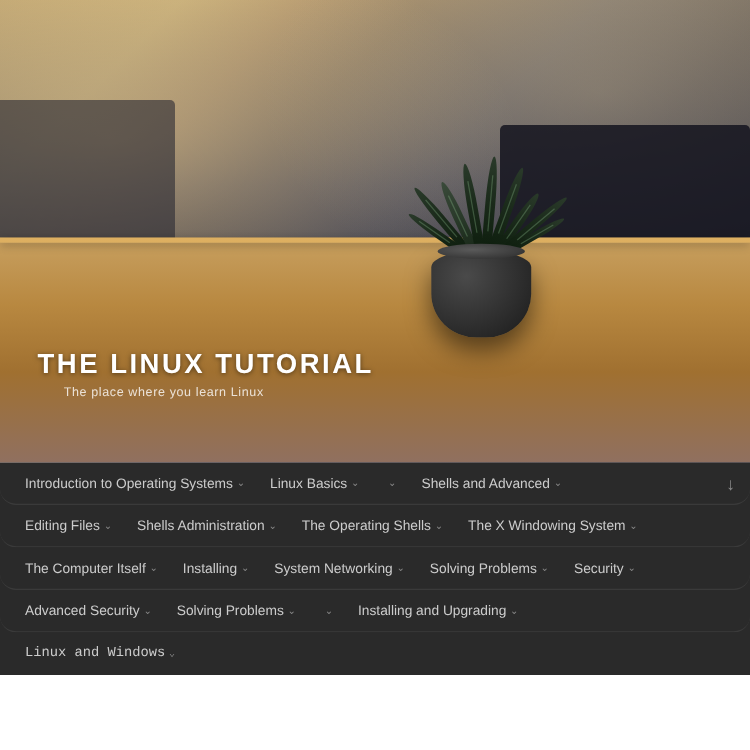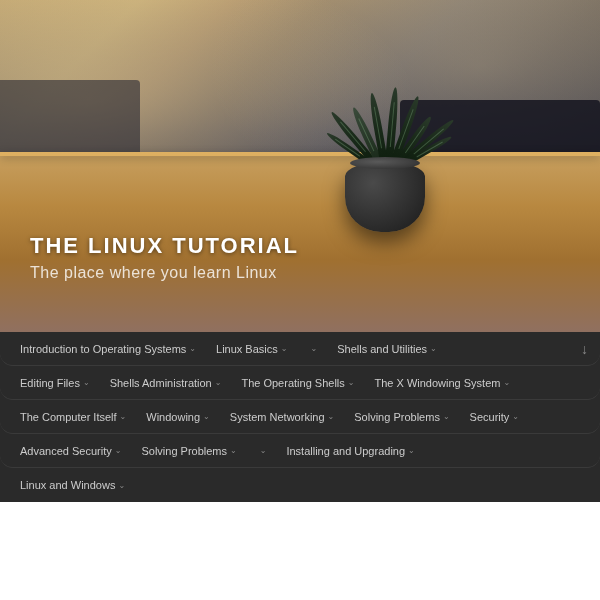--- a/index.html
+++ b/index.html
@@ -11,21 +11,21 @@
     body {
       width: 600px;
       height: 600px;
       overflow: hidden;
       font-family: Arial, sans-serif;
     }
 
     #hero {
       position: relative;
       width: 600px;
-      height: 332px;
+      height: 370px;
       background: linear-gradient(
         135deg,
         #c8a96e 0%,
         #d4b87a 15%,
         #b8956a 25%,
         #8a7560 35%,
         #5a5a6a 50%,
         #3a3a4a 65%,
         #2a2a35 80%,
         #1a1a25 100%
@@ -176,24 +176,25 @@
       font-size: 22px;
       font-weight: 700;
       color: #ffffff;
       letter-spacing: 2px;
       text-transform: uppercase;
       text-shadow: 0 1px 4px rgba(0,0,0,0.5);
       line-height: 1.3;
     }
 
     #site-subtitle {
-      font-size: 16px;
+      font-size: 10px;
       color: rgba(255,255,255,0.8);
       letter-spacing: 0.5px;
       margin-top: 3px;
+      margin-left: 21px;
     }
 
     
     #nav-area {
       background: #2a2a2a;
       width: 600px;
     }
 
     .nav-row {
       display: flex;
@@ -271,21 +272,21 @@
       <span class="chevron">⌄</span>
     </div>
     <div class="nav-item">
       <span>Linux Basics</span>
       <span class="chevron">⌄</span>
     </div>
     <div class="nav-item">
       <span class="chevron">⌄</span>
     </div>
     <div class="nav-item">
-      <span>Shells and Utilities</span>
+      <span>Shells and Advanced</span>
       <span class="chevron">⌄</span>
     </div>
     <span class="scroll-arrow">↓</span>
   </div>
 
   <div class="nav-row">
     <div class="nav-item">
       <span>Editing Files</span>
       <span class="chevron">⌄</span>
     </div>
@@ -302,21 +303,21 @@
       <span class="chevron">⌄</span>
     </div>
   </div>
 
   <div class="nav-row">
     <div class="nav-item">
       <span>The Computer Itself</span>
       <span class="chevron">⌄</span>
     </div>
     <div class="nav-item">
-      <span>Windowing</span>
+      <span>Installing</span>
       <span class="chevron">⌄</span>
     </div>
     <div class="nav-item">
       <span>System Networking</span>
       <span class="chevron">⌄</span>
     </div>
     <div class="nav-item">
       <span>Solving Problems</span>
       <span class="chevron">⌄</span>
     </div>
@@ -337,19 +338,19 @@
     </div>
     <div class="nav-item">
       <span class="chevron">⌄</span>
     </div>
     <div class="nav-item">
       <span>Installing and Upgrading</span>
       <span class="chevron">⌄</span>
     </div>
   </div>
 
-  <div class="nav-row" style="border-bottom:none;">
+  <div class="nav-row" style="border-bottom:none;font-family:Liberation Mono, monospace;">
     <div class="nav-item">
       <span>Linux and Windows</span>
       <span class="chevron">⌄</span>
     </div>
   </div>
 </div>
 
 </body></html>

